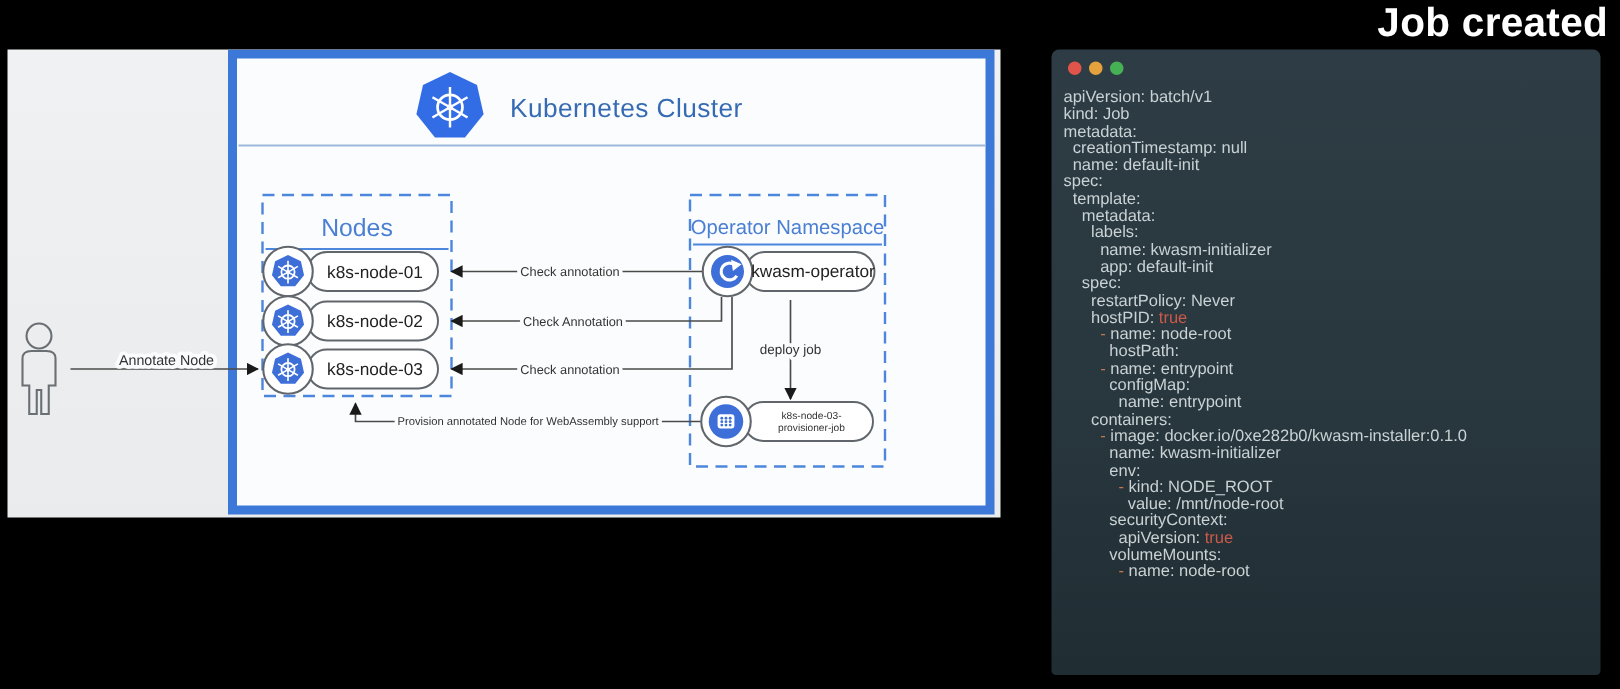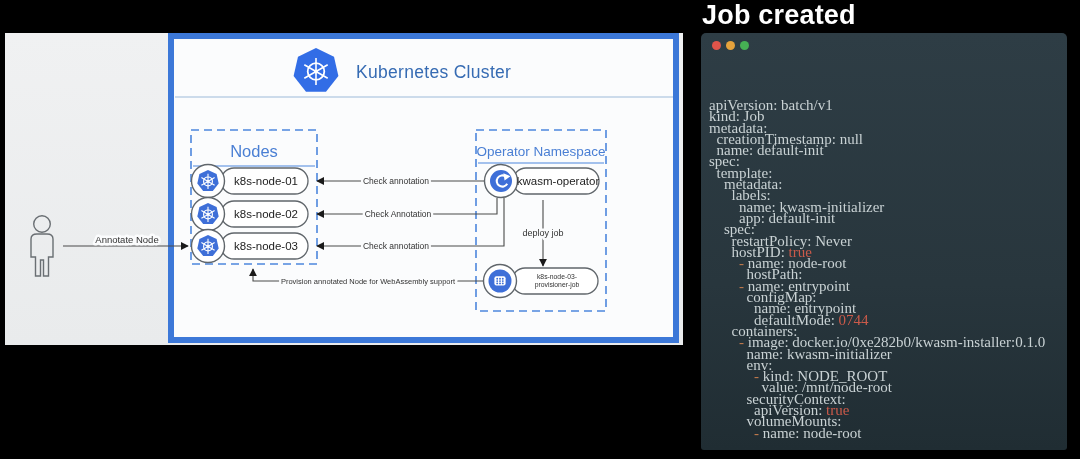--- a/index.html
+++ b/index.html
@@ -1,53 +1,53 @@
 <!DOCTYPE html>
 <html style="--frame_blue: #3c78d8; --k8s_blue: #326de6; --icon_blue: #3e6fd8; --title_blue: #366bb3; --group_blue: #4a7fd4; --dashed_blue: #4d86dd; --term_bg: #2b3840; --term_text: #c9d2d4; --term_red: #cb5a4a; --term_dash: #c07a4d; --light_red: #e0544a; --light_yellow: #e5a23c; --light_green: #46b054;"><head>
 <meta charset="utf-8">
 <style>
   html,body{margin:0;padding:0;background:#000;}
   .stage{position:relative;width:1080px;height:459px;background:#000;overflow:hidden;
          font-family:"Liberation Sans",sans-serif;}
 
   
   .panel{position:absolute;left:5px;top:33px;width:662px;height:312px;
-         background:linear-gradient(180deg,#f0f1f2,#e9ebec);padding-left:16px;}
+         background:linear-gradient(180deg,#f0f1f2,#e9ebec);}
   .panel svg{display:block;}
 
   .frame{fill:#fbfcfd;stroke:var(--frame_blue,#3c78d8);stroke-width:6;}
   .dashbox{fill:none;stroke:var(--dashed_blue,#4d86dd);stroke-width:1.6;stroke-dasharray:8 5;}
   .grp-title{fill:var(--group_blue,#4a7fd4);}
   .underline{stroke:var(--dashed_blue,#4d86dd);stroke-width:1.2;}
   .cluster-title{fill:var(--title_blue,#366bb3);font-size:17.5px;letter-spacing:.3px;}
   .stadium{fill:#ffffff;stroke:#60666b;stroke-width:1.3;}
   .iconring{fill:#ffffff;stroke:#60666b;stroke-width:1.4;}
   .k8blue{fill:var(--k8s_blue,#326de6);}
   .iconblue{fill:var(--icon_blue,#3e6fd8);}
   .wire{stroke:#4a4a4a;stroke-width:1.1;fill:none;}
   .lbl{fill:#333;text-anchor:middle;paint-order:stroke;stroke:#fbfcfd;stroke-width:5px;
        stroke-linejoin:round;font-family:"Liberation Sans",sans-serif;}
   .nodetext{fill:#222;font-size:11.5px;text-anchor:middle;}
   .person{fill:none;stroke:#6a6f73;stroke-width:1.4;}
 
   
   .job-title{position:absolute;left:702px;top:0px;width:370px;height:32px;
              color:#ffffff;font-size:27px;font-weight:800;letter-spacing:.2px;
-             font-family:"Liberation Sans",sans-serif;}
+             font-family:"Liberation Sans",sans-serif;text-align:right;}
   .terminal{position:absolute;left:701px;top:33px;width:366px;height:417px;
             background:linear-gradient(180deg,#2e3d45 0%,#28363d 60%,#202d33 100%);
             border-radius:5px 5px 3px 3px;}
   .lights{position:absolute;top:8px;left:11px;display:flex;gap:5px;}
   .light{width:9px;height:9px;border-radius:50%;}
   .light.r{background:var(--light_red,#e0544a);}
   .light.y{background:var(--light_yellow,#e5a23c);}
   .light.g{background:var(--light_green,#46b054);}
   .code{position:absolute;top:27px;left:8px;right:2px;bottom:4px;
-        font-family:Liberation Serif, serif;
-        font-size:15px;line-height:11.3px;color:var(--term_text,#c9d2d4);margin-top:40px;}
+        font-family:Liberation Sans, sans-serif;
+        font-size:11px;line-height:11.3px;color:var(--term_text,#c9d2d4);}
   .code-line{white-space:pre;}
   .tok-red{color:var(--term_red,#cb5a4a);}
   .tok-dash{color:var(--term_dash,#c07a4d);}
 </style>
 </head>
 <body>
 
 <div class="stage">
 
   <div class="panel">
@@ -187,21 +187,20 @@
         <div class="code-line"><span>        name: kwasm-initializer</span></div>
         <div class="code-line"><span>        app: default-init</span></div>
         <div class="code-line"><span>    spec:</span></div>
         <div class="code-line"><span>      restartPolicy: Never</span></div>
         <div class="code-line"><span>      hostPID: </span><span class="tok-red">true</span></div>
         <div class="code-line"><span>        </span><span class="tok-dash">-</span><span> name: node-root</span></div>
         <div class="code-line"><span>          hostPath:</span></div>
         <div class="code-line"><span>        </span><span class="tok-dash">-</span><span> name: entrypoint</span></div>
         <div class="code-line"><span>          configMap:</span></div>
         <div class="code-line"><span>            name: entrypoint</span></div>
-        <div class="code-line"><span>            defaultMode: </span><span class="tok-red">0744</span></div>
         <div class="code-line"><span>      containers:</span></div>
         <div class="code-line"><span>        </span><span class="tok-dash">-</span><span> image: docker.io/0xe282b0/kwasm-installer:0.1.0</span></div>
         <div class="code-line"><span>          name: kwasm-initializer</span></div>
         <div class="code-line"><span>          env:</span></div>
         <div class="code-line"><span>            </span><span class="tok-dash">-</span><span> kind: NODE_ROOT</span></div>
         <div class="code-line"><span>              value: /mnt/node-root</span></div>
         <div class="code-line"><span>          securityContext:</span></div>
         <div class="code-line"><span>            apiVersion: </span><span class="tok-red">true</span></div>
         <div class="code-line"><span>          volumeMounts:</span></div>
         <div class="code-line"><span>            </span><span class="tok-dash">-</span><span> name: node-root</span></div>

